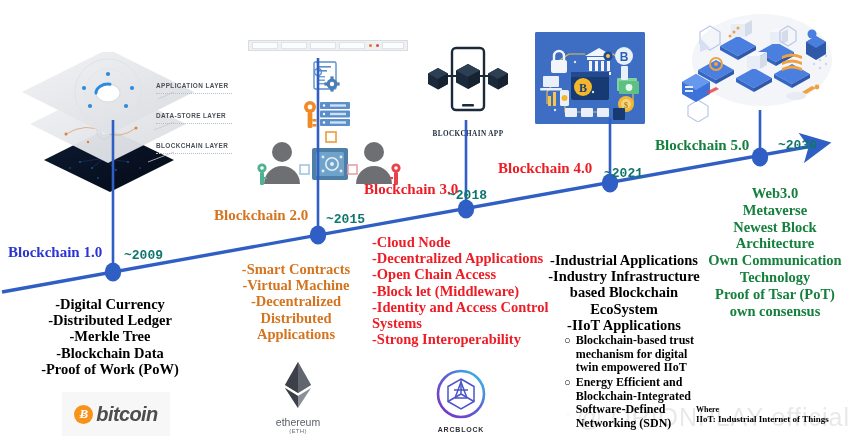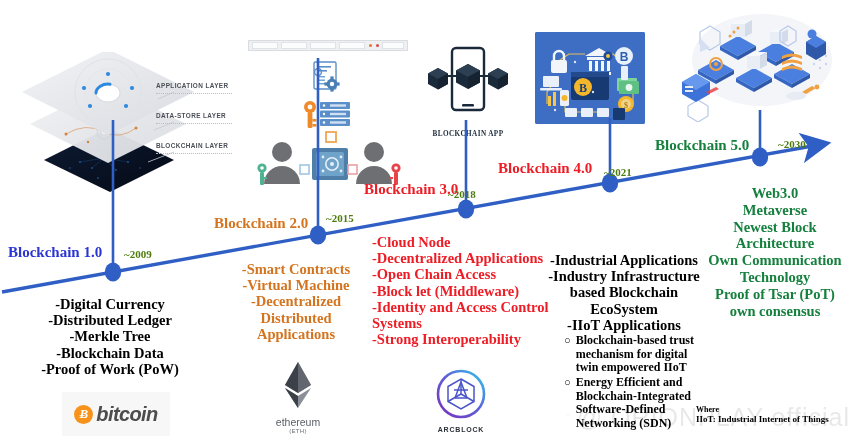--- a/index.html
+++ b/index.html
@@ -10,21 +10,21 @@
   }
   #stage{position:absolute;left:0;top:0;width:850px;height:441px;overflow:hidden;}
 
   
   #timeline-svg{position:absolute;left:0;top:0;width:850px;height:441px;z-index:2;pointer-events:none;}
 
   
   .abs{position:absolute;z-index:4;}
 
   .era-title{font-weight:bold;font-size:15px;white-space:nowrap;letter-spacing:0px;}
-  .era-year{font-weight:bold;font-size:11px;color:#4d7c0f;white-space:nowrap;}
+  .era-year{font-weight:bold;font-size:13px;color:#0f766e;white-space:nowrap;font-family:Liberation Mono, monospace;}
   .bullets{font-size:14.5px;line-height:1.12;font-weight:bold;}
   .bullets.center{text-align:center;}
   .bullets.left{text-align:left;}
   .sub-list{font-size:12px;line-height:1.12;font-weight:bold;color:#000;margin-top:1px;}
   .sub-item{display:flex;gap:5px;align-items:flex-start;text-align:left;}
   .sub-bullet{font-size:11px;line-height:1.25;}
   .sub-text{flex:1;}
 
   
   .c-blue{color:#2b35d4;}
@@ -450,21 +450,21 @@
   <div class="abs era-title c-blue" style="left:8px;top:244px;">Blockchain 1.0</div>
   <div class="abs era-year" style="left:124px;top:248px;">~2009</div>
   <div class="abs bullets center c-black" style="left:10px;top:296px;width:200px;">
     <div>-Digital Currency</div>
     <div>-Distributed Ledger</div>
     <div>-Merkle Tree</div>
     <div>-Blockchain Data</div>
     <div>-Proof of Work (PoW)</div>
   </div>
 
-  <div class="abs era-title c-orange" style="left:214px;top:207px;margin-top:8px;">Blockchain 2.0</div>
+  <div class="abs era-title c-orange" style="left:214px;top:207px;">Blockchain 2.0</div>
   <div class="abs era-year" style="left:326px;top:212px;">~2015</div>
   <div class="abs bullets center c-orange" style="left:216px;top:261px;width:160px;">
     <div>-Smart Contracts</div>
     <div>-Virtual Machine</div>
     <div>-Decentralized Distributed</div>
     <div>Applications</div>
   </div>
 
   <div class="abs era-title c-red" style="left:364px;top:181px;">Blockchain 3.0</div>
   <div class="abs era-year" style="left:448px;top:188px;">~2018</div>

